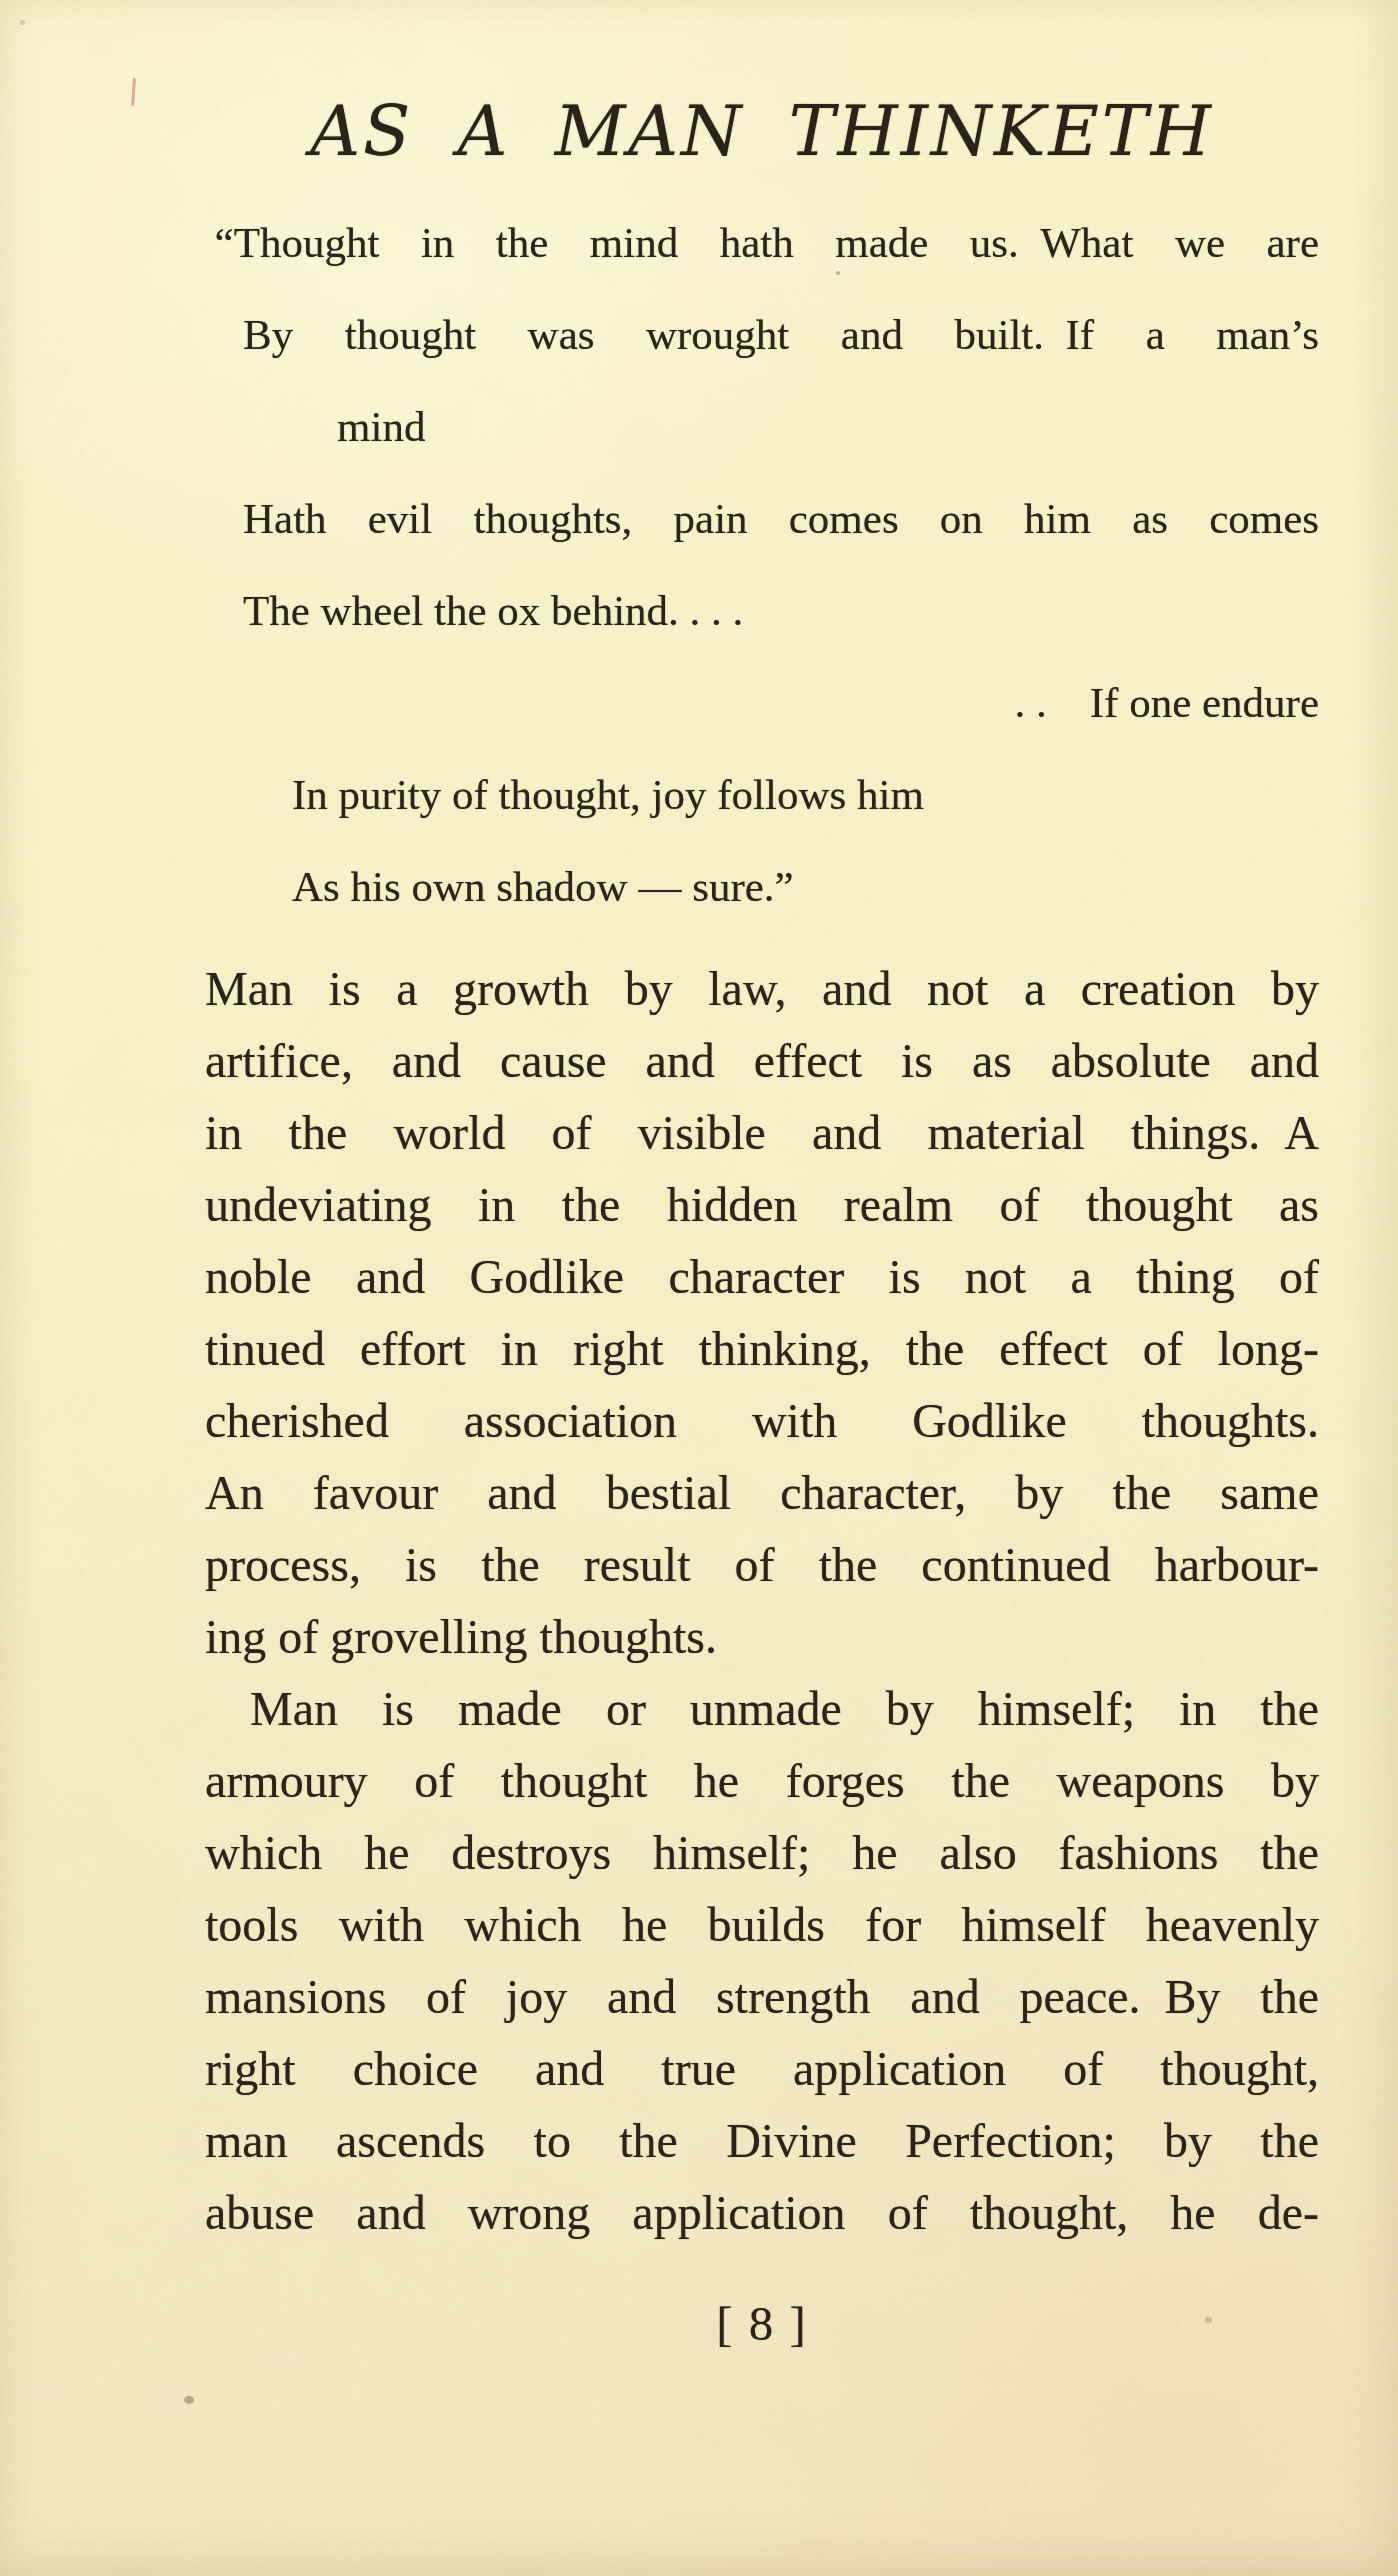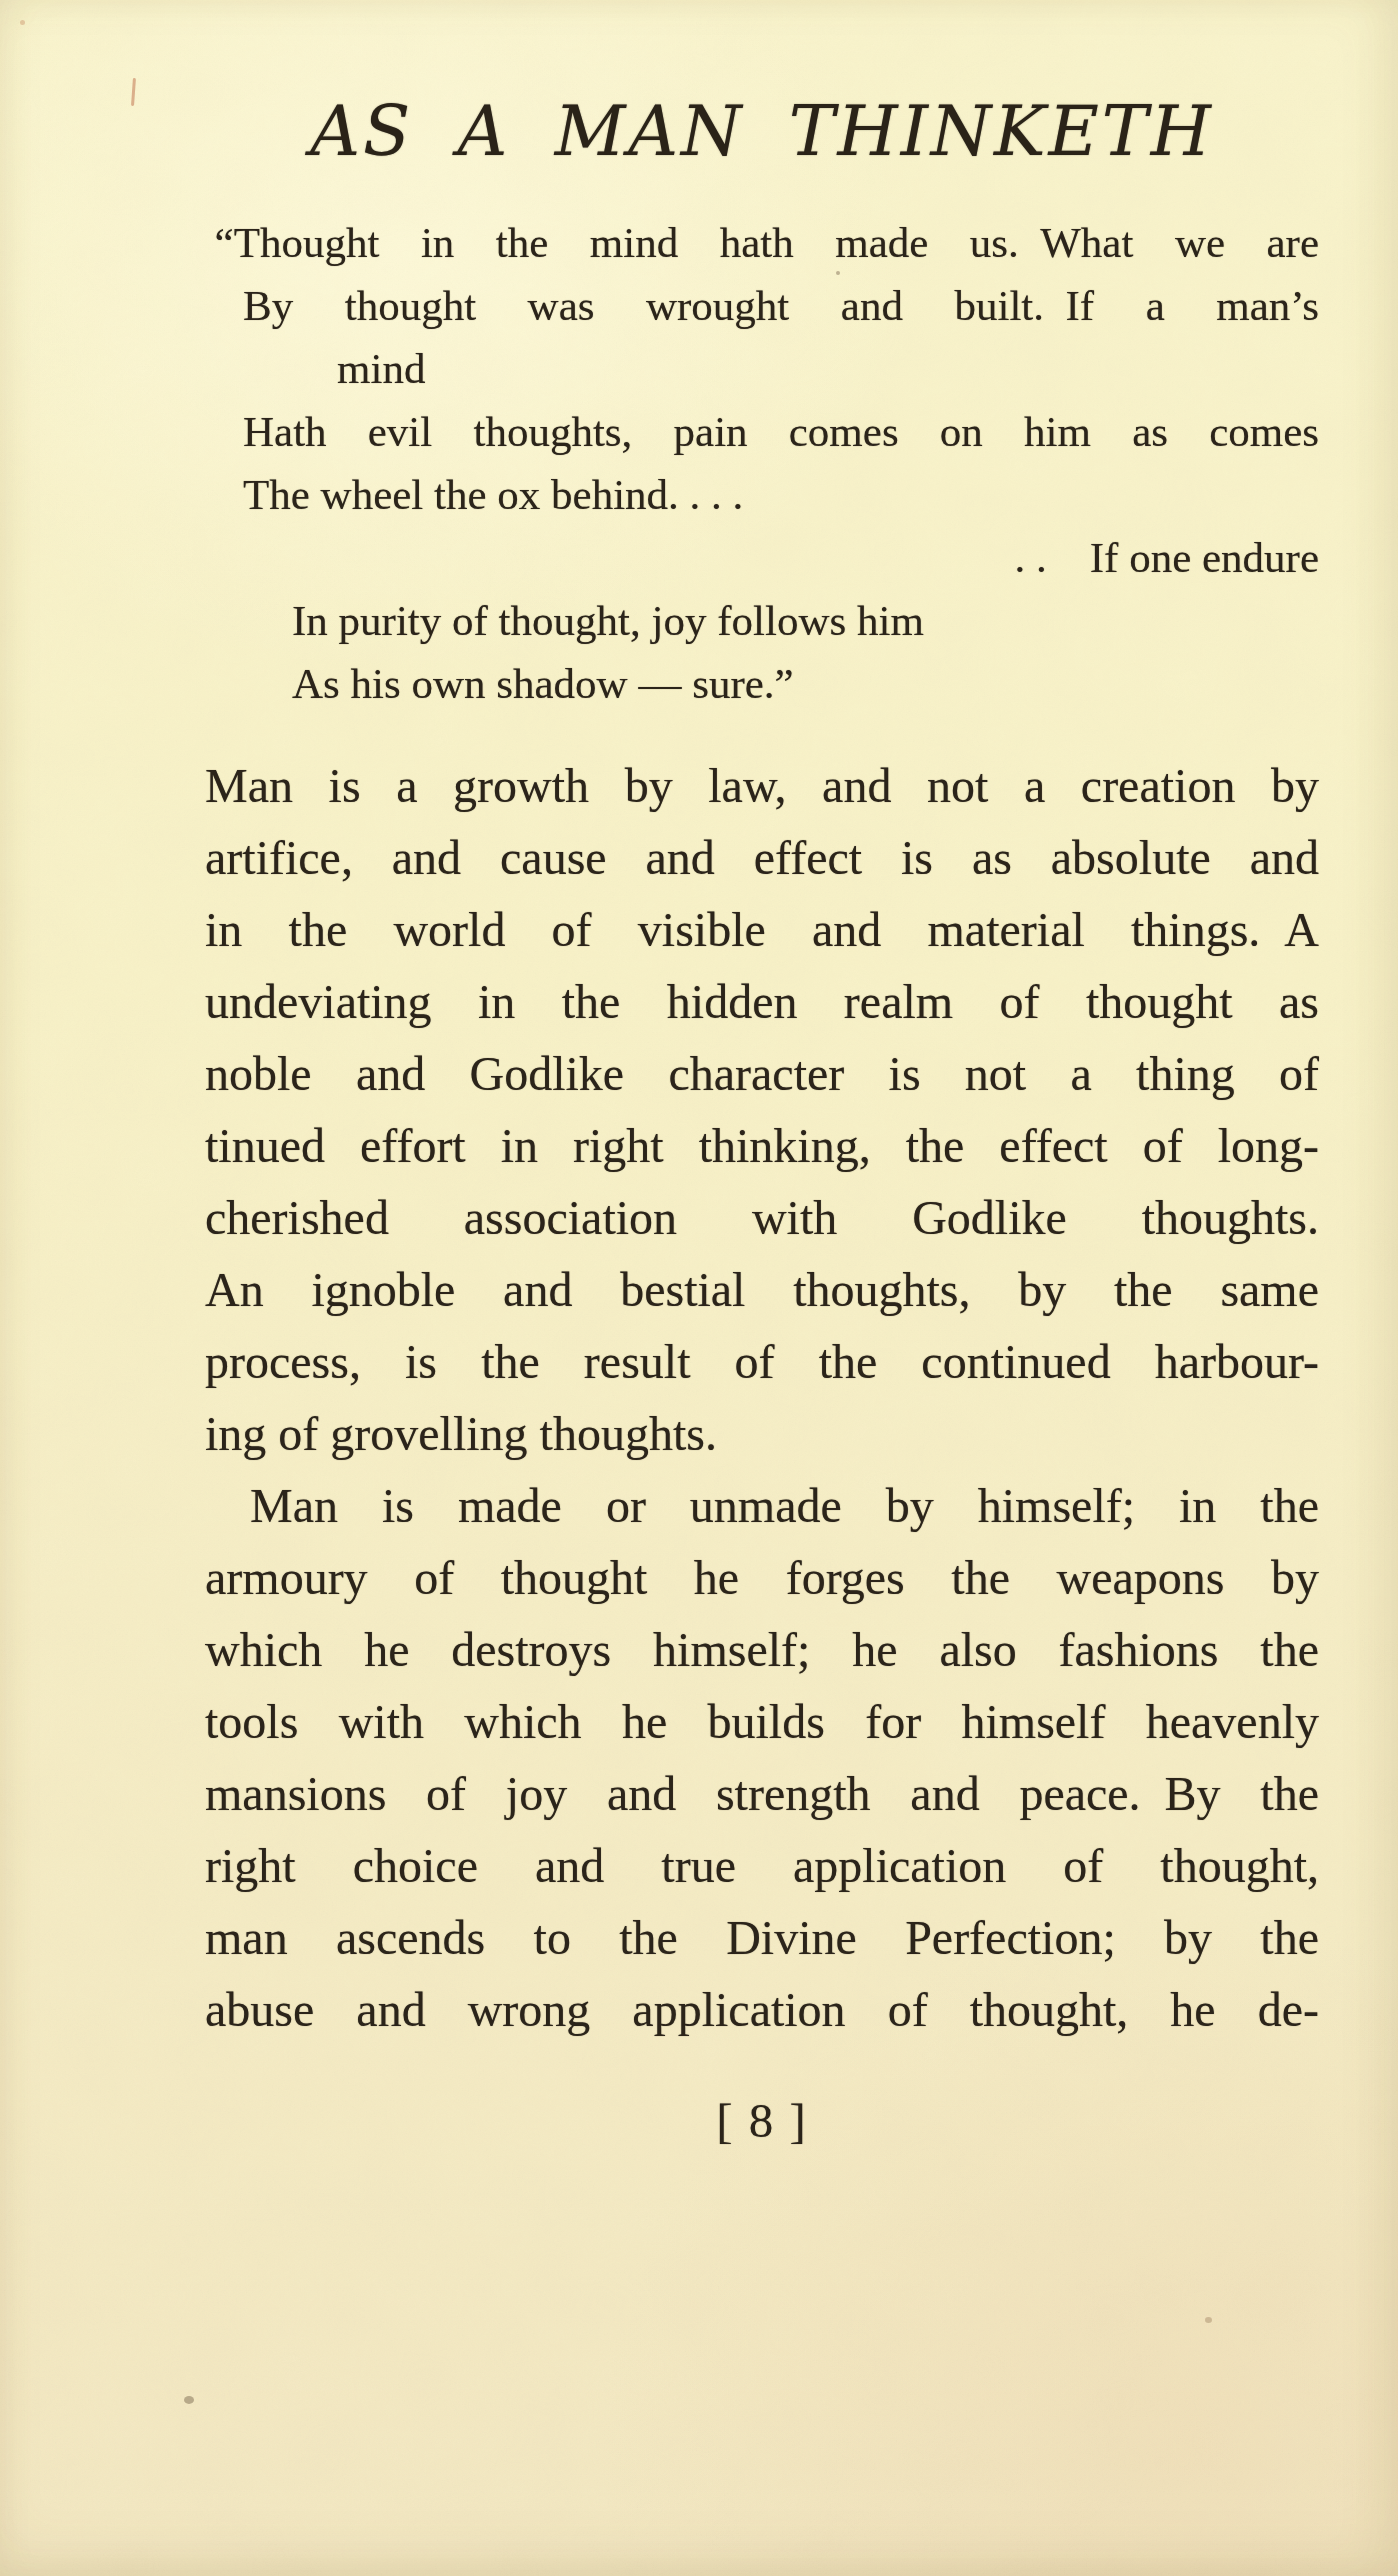--- a/index.html
+++ b/index.html
@@ -40,21 +40,21 @@
     color: #2a2318;
     text-shadow: 0 0 1.4px rgba(40,33,24,.55);
   }
 
   .quote {
     margin: 41px 0 0 38px;
     width: 1076px;
     font-size: 43px; line-height: 63px;
     text-shadow: 0 0 1.1px rgba(40,33,24,.5);
   }
-  .ql { min-height: 63px; }
+  .ql { min-height: 63px; margin-top: 29px; }
   .q-hang { text-indent: -28.4px; }
   .jl { text-align: justify; text-align-last: justify; }
   .q-mind { padding-left: 94px; }
   .q-right { text-align: right; white-space: pre; }
   .q-ind { padding-left: 49px; }
 
   .para {
     width: 1114px;
     font-size: 48px; line-height: 72px;
     text-shadow: 0 0 1.1px rgba(40,33,24,.5);
@@ -116,21 +116,21 @@
     </div>
 
     <div class="para p1">
       <div class="bl jl">Man is a growth by law, and not a creation by</div>
       <div class="bl jl">artifice, and cause and effect is as absolute and</div>
       <div class="bl jl">in the world of visible and material things. A</div>
       <div class="bl jl">undeviating in the hidden realm of thought as</div>
       <div class="bl jl">noble and Godlike character is not a thing of</div>
       <div class="bl jl">tinued effort in right thinking, the effect of long-</div>
       <div class="bl jl">cherished association with Godlike thoughts.</div>
-      <div class="bl jl">An ignoble and bestial thoughts, by the same</div>
+      <div class="bl jl">An favour and bestial character, by the same</div>
       <div class="bl jl">process, is the result of the continued harbour-</div>
       <div class="bl">ing of grovelling thoughts.</div>
     </div>
 
     <div class="para p2">
       <div class="bl jl first-indent">Man is made or unmade by himself; in the</div>
       <div class="bl jl">armoury of thought he forges the weapons by</div>
       <div class="bl jl">which he destroys himself; he also fashions the</div>
       <div class="bl jl">tools with which he builds for himself heavenly</div>
       <div class="bl jl">mansions of joy and strength and peace. By the</div>

